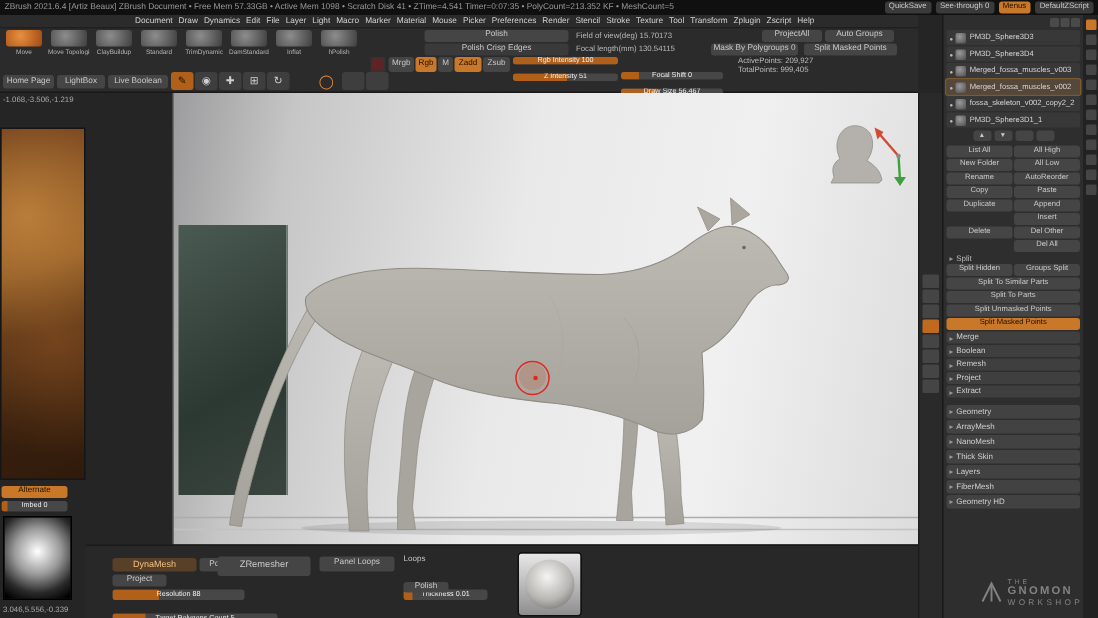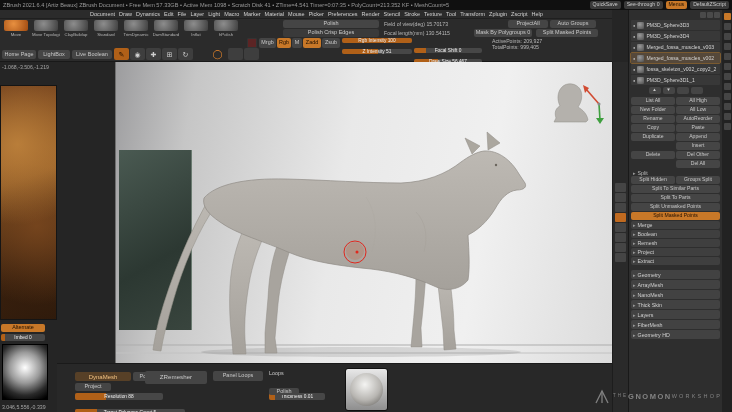--- a/index.html
+++ b/index.html
@@ -89,21 +89,21 @@
   .sec-arrow{color:#999;font-size:5px;}
   .sbtn{width:100%;height:8px;margin-bottom:1px;font-size:5.1px;}
   .split-list .sbtn:nth-child(4){background:#c87828;color:#221000;}
   .split-head{height:7px;display:flex;align-items:center;gap:2px;padding-left:2px;font-size:5.3px;color:#bbb;}
   
   .far-strip{position:absolute;left:722px;top:10px;width:10px;height:402px;background:#222;}
   .far-strip .fs-ic{width:7px;height:7px;margin:3px auto 0;background:#454545;border-radius:1px;}
   .far-strip .fs-ic:first-child{background:#c87828;}
   
   .watermark{position:absolute;right:10px;bottom:7px;display:flex;align-items:center;gap:3px;opacity:.9;}
-  .wm-text{display:flex;color:#8c8c8c;line-height:1.15;}
+  .wm-text{display:flex;flex-direction:column;color:#8c8c8c;line-height:1.15;}
   .wm-the{font-size:4.5px;letter-spacing:2px;}
   .wm-gnomon{font-size:7.5px;letter-spacing:1.5px;font-weight:bold;}
   .wm-workshop{font-size:5.5px;letter-spacing:2.2px;}
 </style>
 </head>
 <body>
 
 <div class="app">
 
   <div class="titlebar">

